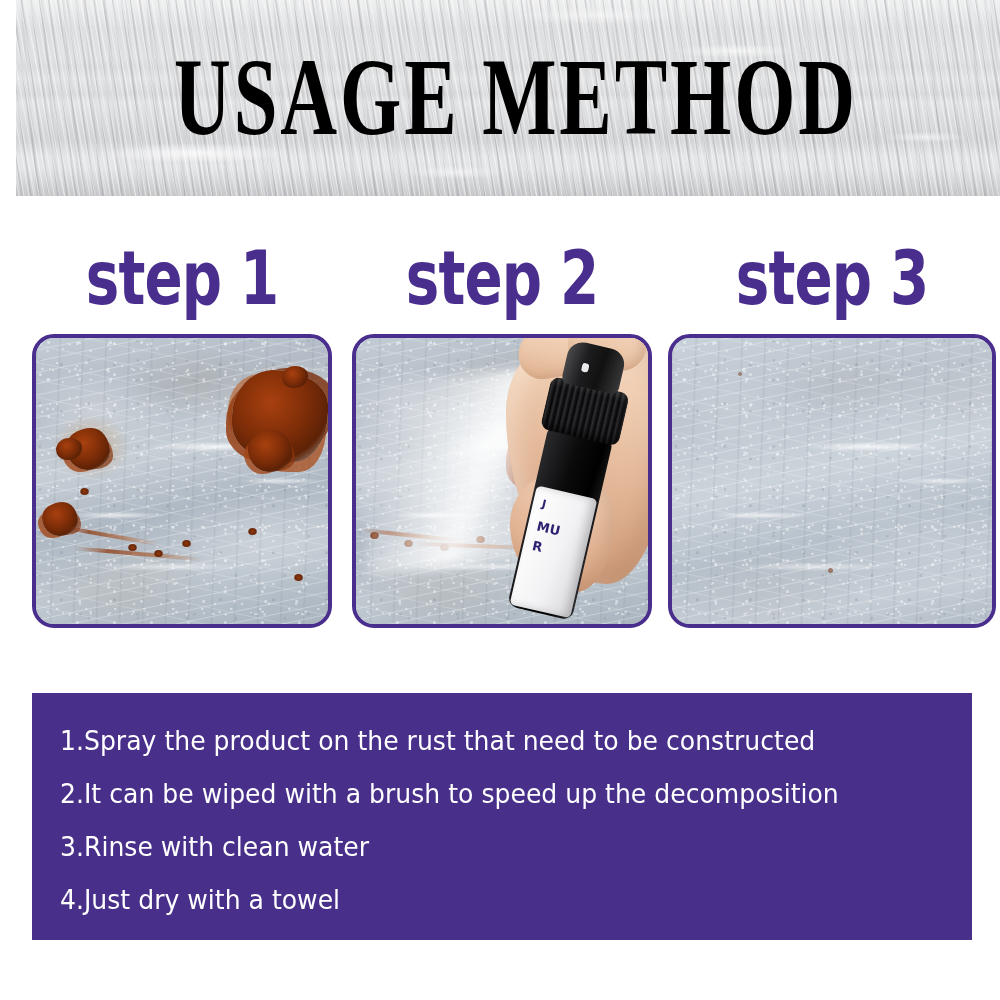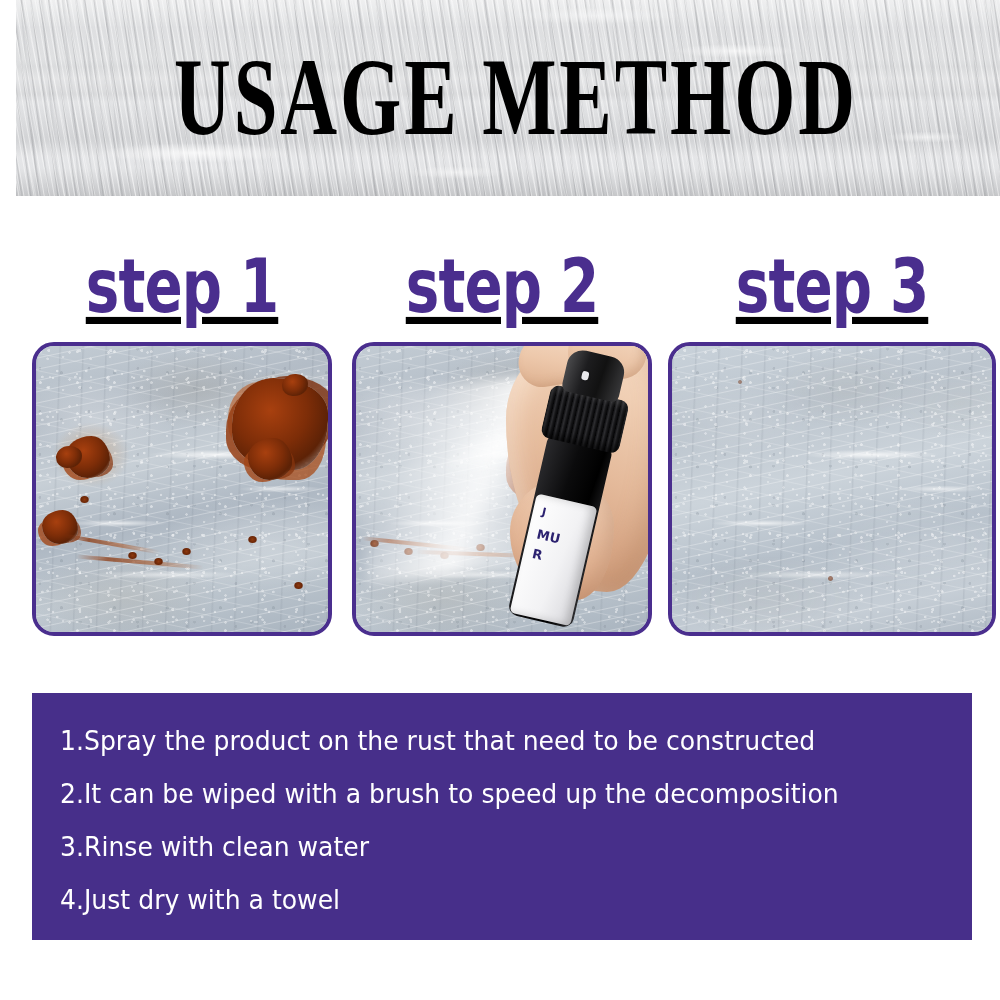--- a/index.html
+++ b/index.html
@@ -101,22 +101,21 @@
   
   .steps-row {
     position: absolute;
     left: 0;
     top: 196px;
     width: 1000px;
     height: 460px;
   }
   .step-col {
     position: absolute;
-    top: 16px;
-    text-decoration: underline;
+    top: 8px;
   }
   .step-col.c1 { left: 32px;  width: 300px; }
   .step-col.c2 { left: 352px; width: 300px; }
   .step-col.c3 { left: 668px; width: 328px; }
 
   .step-label {
     font-family: "DejaVu Sans", "Liberation Sans", sans-serif;
     font-weight: 700;
     font-size: 64px;
     line-height: 1;

